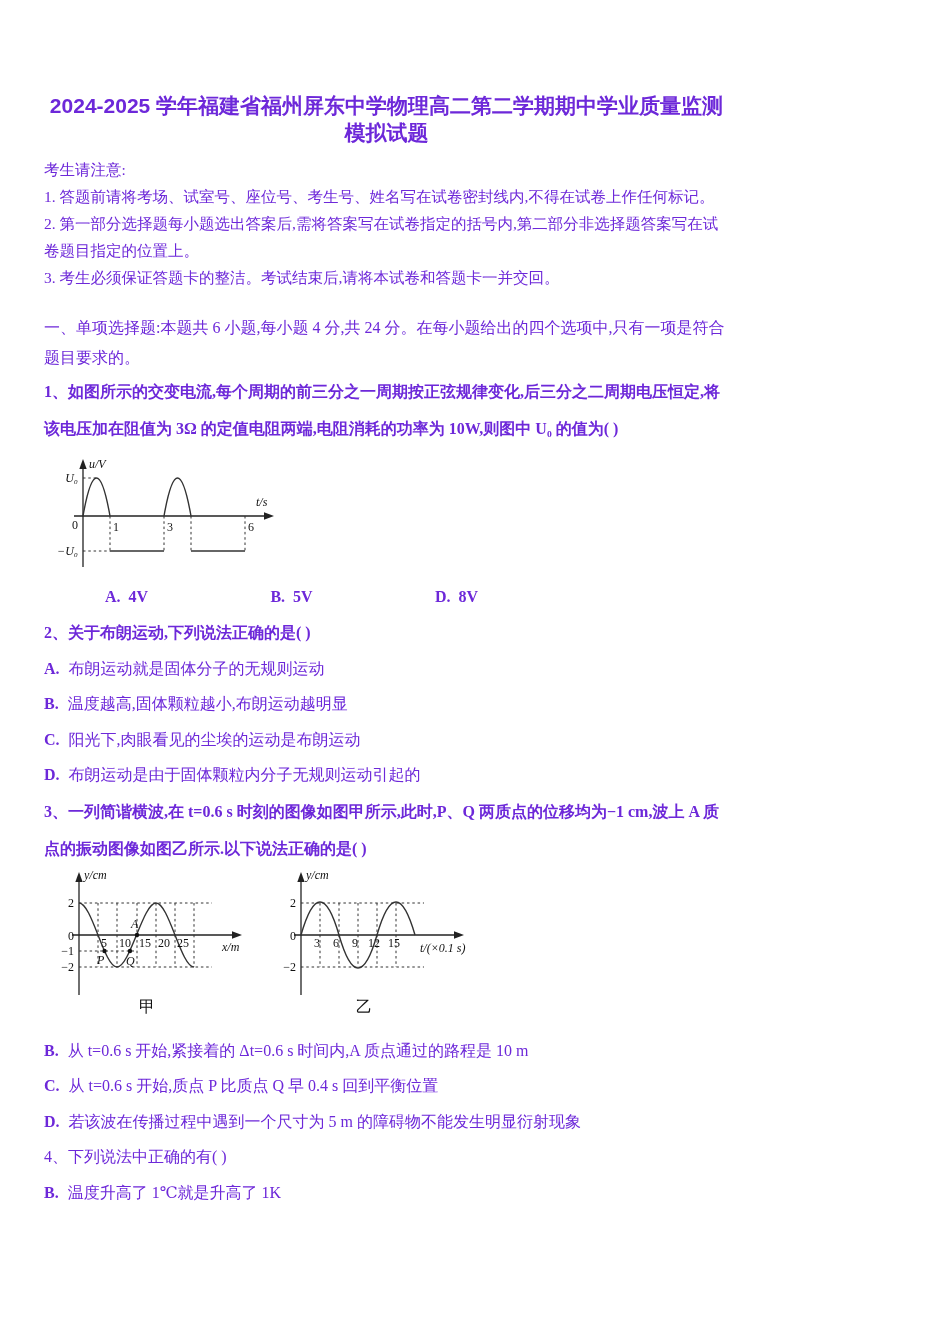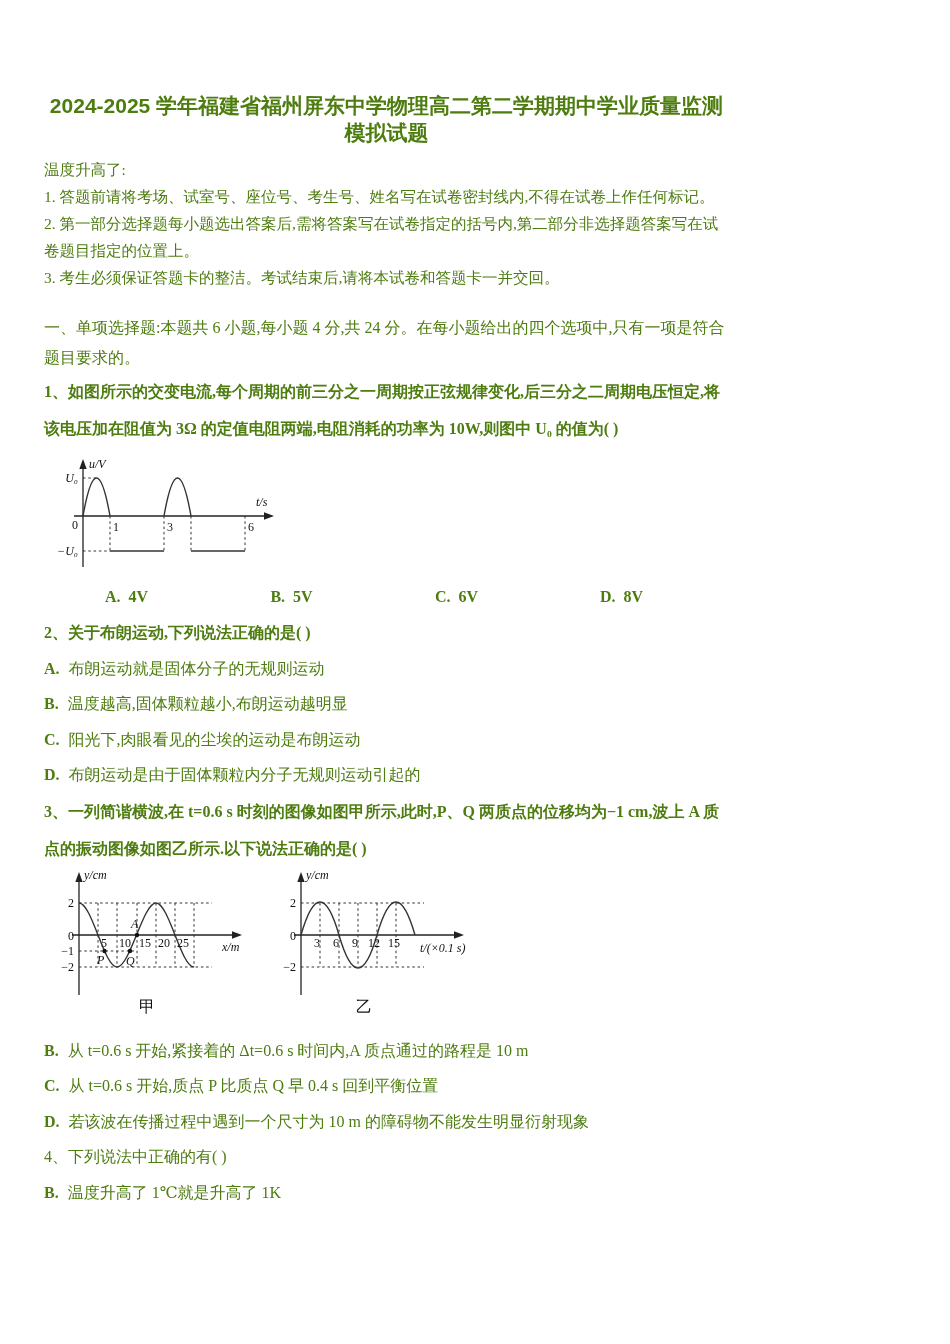--- a/index.html
+++ b/index.html
@@ -1,17 +1,17 @@
 <!DOCTYPE html>
 <html><head>
 <meta charset="utf-8">
 <style>
   html,body{margin:0;padding:0;background:#ffffff;}
   .page{
-    width:769px;height:1344px;background:#fff;color:#4d7c0f;
+    width:769px;height:1344px;background:#fff;color:#6d28d9;
     font-family:"Liberation Serif","DejaVu Serif",serif;
     font-size:16px;position:relative;box-sizing:border-box;
     padding:92px 40px 0 44px;overflow:hidden;
   }
   .title{
     font-family:"Liberation Sans","DejaVu Sans",sans-serif;
     font-weight:bold;font-size:21px;text-align:center;
     margin:0 0 10px 0;line-height:27px;
   }
   .notice p{margin:0;line-height:27px;font-size:15.5px;}
@@ -40,21 +40,21 @@
   .pt{fill:#111;stroke:none;}
 </style>
 </head>
 <body>
 
 <div class="page">
 
   <h1 class="title">2024-2025 学年福建省福州屏东中学物理高二第二学期期中学业质量监测模拟试题</h1>
 
   <div class="notice">
-    <p>温度升高了:</p>
+    <p>考生请注意:</p>
     <p>1. 答题前请将考场、试室号、座位号、考生号、姓名写在试卷密封线内,不得在试卷上作任何标记。</p>
     <p>2. 第一部分选择题每小题选出答案后,需将答案写在试卷指定的括号内,第二部分非选择题答案写在试卷题目指定的位置上。</p>
     <p>3. 考生必须保证答题卡的整洁。考试结束后,请将本试卷和答题卡一并交回。</p>
   </div>
 
   <p class="sec">一、单项选择题:本题共 6 小题,每小题 4 分,共 24 分。在每小题给出的四个选项中,只有一项是符合题目要求的。</p>
 
   <p class="stem">1、如图所示的交变电流,每个周期的前三分之一周期按正弦规律变化,后三分之二周期电压恒定,将该电压加在阻值为 3Ω 的定值电阻两端,电阻消耗的功率为 10W,则图中 U₀ 的值为(      )</p>
 
   <div class="fig1wrap">
@@ -84,21 +84,20 @@
       <text class="it" x="34" y="100" text-anchor="end">−U₀</text>
       <text x="69" y="76">1</text>
       <text x="123" y="76">3</text>
       <text x="204" y="76">6</text>
     </svg>
   </div>
 
   <div class="optrow">
     <span class="cell"><span class="olabel">A.</span><span class="otext">4V</span></span>
     <span class="cell"><span class="olabel">B.</span><span class="otext">5V</span></span>
-    <span class="cell"><span class="olabel">C.</span><span class="otext">6V</span></span>
     <span class="cell"><span class="olabel">D.</span><span class="otext">8V</span></span>
   </div>
 
   <div class="qblock">
     <p class="stem">2、关于布朗运动,下列说法正确的是(  )</p>
     <p><span class="olabel">A.</span><span class="otext">布朗运动就是固体分子的无规则运动</span></p>
     <p><span class="olabel">B.</span><span class="otext">温度越高,固体颗粒越小,布朗运动越明显</span></p>
     <p><span class="olabel">C.</span><span class="otext">阳光下,肉眼看见的尘埃的运动是布朗运动</span></p>
     <p><span class="olabel">D.</span><span class="otext">布朗运动是由于固体颗粒内分子无规则运动引起的</span></p>
   </div>
@@ -173,21 +172,21 @@
       <text x="104" y="80">12</text>
       <text x="124" y="80">15</text>
       <text class="it" x="156" y="85">t/(×0.1 s)</text>
       <text class="cap" x="92" y="145">乙</text>
     </svg>
   </div>
 
   <div class="qblock q3opts">
     <p class="opt"><span class="olabel">B.</span><span class="otext">从 t=0.6 s 开始,紧接着的 Δt=0.6 s 时间内,A 质点通过的路程是 10 m</span></p>
     <p class="opt"><span class="olabel">C.</span><span class="otext">从 t=0.6 s 开始,质点 P 比质点 Q 早 0.4 s 回到平衡位置</span></p>
-    <p class="opt"><span class="olabel">D.</span><span class="otext">若该波在传播过程中遇到一个尺寸为 10 m 的障碍物不能发生明显衍射现象</span></p>
+    <p class="opt"><span class="olabel">D.</span><span class="otext">若该波在传播过程中遇到一个尺寸为 5 m 的障碍物不能发生明显衍射现象</span></p>
   </div>
 
   <div class="qblock">
     <p class="opt4">4、下列说法中正确的有(     )</p>
     <p class="opt4"><span class="olabel">B.</span><span class="otext">温度升高了 1℃就是升高了 1K</span></p>
   </div>
 
 </div>
 
 </body></html>

